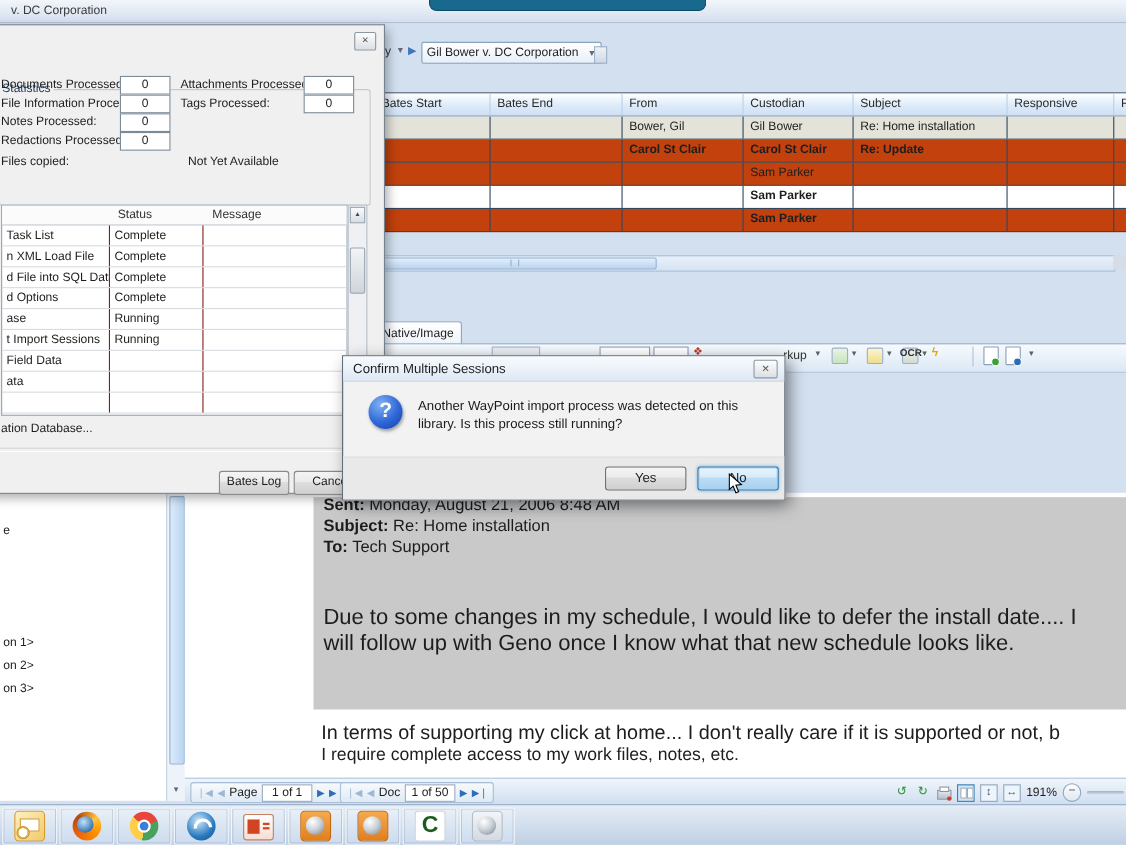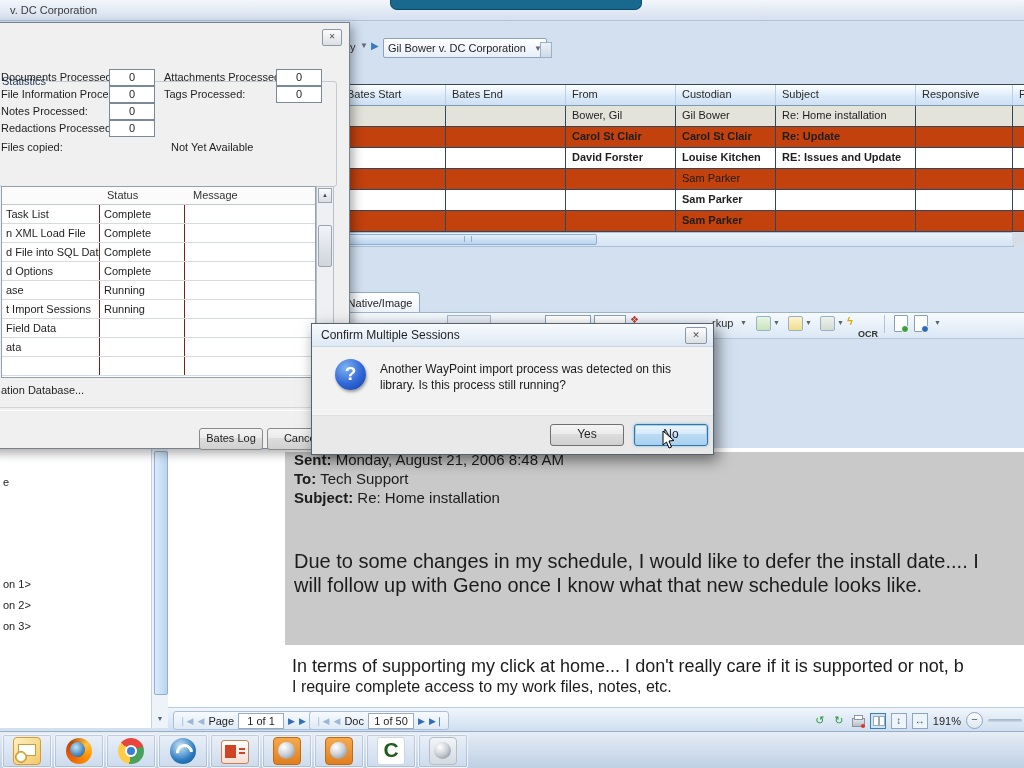--- a/index.html
+++ b/index.html
@@ -35,21 +35,21 @@
   
   .nitab{left:340px;top:292px;width:78px;height:20px;background:linear-gradient(#ffffff,#eaf1fa);border:1px solid #8fa8c0;border-bottom:none;border-radius:3px 3px 0 0;padding-top:4px;text-align:center;}
   .viewtoolbar{left:333px;top:312px;width:691px;height:25px;background:linear-gradient(#f6fafd,#dbe8f5);border-top:1px solid #9db4cb;border-bottom:1px solid #b7c9dd;}
   .tb-inputA{left:545px;top:315px;width:44px;height:16px;background:#fff;border:1px solid #8aa0b8;}
   .tb-inputB{left:594px;top:315px;width:30px;height:16px;background:#fff;border:1px solid #8aa0b8;}
   .tb-red{left:630px;top:314px;color:#c0392b;font-size:10px;}
   .tb-grey{left:447px;top:315px;width:42px;height:16px;background:#e7edf4;border:1px solid #a7b8ca;}
   .tb-text{top:317px;color:#333;}
   .tb-caret{top:319px;color:#566;font-size:7px;}
   .tb-chip{top:316px;width:13px;height:13px;border:1px solid #9ab0c6;border-radius:2px;}
-  .ocr{left:858px;top:316px;font-weight:bold;font-size:9px;color:#333;margin-top:13px;}
+  .ocr{left:818px;top:316px;font-weight:bold;font-size:9px;color:#333;}
   .tb-sep{top:315px;width:1px;height:18px;background:#b0c2d5;}
   .tb-page{top:315px;width:12px;height:15px;background:#fff;border:1px solid #8aa0b8;border-radius:1px;}
   .dotg{position:absolute;right:-2px;bottom:-2px;width:6px;height:6px;border-radius:50%;background:#3aa13a;border:1px solid #fff;}
   .dotb{position:absolute;right:-2px;bottom:-2px;width:6px;height:6px;border-radius:50%;background:#2a6cb5;border:1px solid #fff;}
   
   .pdlg{left:-12px;top:22px;width:360px;height:425px;background:#f0f0f0;border:1px solid #76828f;box-shadow:3px 4px 10px rgba(0,0,0,.35);z-index:10;}
   .pdlg .close{position:absolute;right:7px;top:6px;width:18px;height:15px;background:linear-gradient(#fdfdfd,#dcdfe3);border:1px solid #8a97a5;border-radius:2px;text-align:center;font-size:8px;color:#555;line-height:14px;}
   .grpbox{position:absolute;left:10px;top:58px;width:336px;height:104px;border:1px solid #c3cad1;border-radius:3px;}
   .grplbl{position:absolute;left:10px;top:52px;background:#f0f0f0;padding:0 3px;color:#1e395c;}
   .f-lab{position:absolute;color:#1e1e1e;}
@@ -171,29 +171,20 @@
         </div>
         <div class="g-row alt bold">
           <div class="g-cell c0"></div>
           <div class="g-cell c1"></div>
           <div class="g-cell c2">Carol St Clair</div>
           <div class="g-cell c3">Carol St Clair</div>
           <div class="g-cell c4">Re: Update</div>
           <div class="g-cell c5"></div>
           <div class="g-cell c6"></div>
         </div>
-        <div class="g-row white bold">
-          <div class="g-cell c0"></div>
-          <div class="g-cell c1"></div>
-          <div class="g-cell c2">David Forster</div>
-          <div class="g-cell c3">Louise Kitchen</div>
-          <div class="g-cell c4">RE: Issues and Update</div>
-          <div class="g-cell c5"></div>
-          <div class="g-cell c6"></div>
-        </div>
         <div class="g-row alt">
           <div class="g-cell c0"></div>
           <div class="g-cell c1"></div>
           <div class="g-cell c2"></div>
           <div class="g-cell c3">Sam Parker</div>
           <div class="g-cell c4"></div>
           <div class="g-cell c5"></div>
           <div class="g-cell c6"></div>
         </div>
         <div class="g-row white bold">
@@ -257,22 +248,22 @@
       <div class="tthumb"></div>
       <div class="tarrow">▼</div>
     </div>
   </div>
 
   <div class="abs viewer"></div>
   <div class="abs gmail"></div>
   <div class="abs em-head">
     <div><b>From:</b> <span>Bower, Gil</span></div>
     <div><b>Sent:</b> <span>Monday, August 21, 2006 8:48 AM</span></div>
+    <div><b>Subject:</b> <span>Re: Home installation</span></div>
     <div><b>To:</b> <span>Tech Support</span></div>
-    <div><b>Subject:</b> <span>Re: Home installation</span></div>
   </div>
   <div class="abs em-body1">Due to some changes in my schedule, I would like to defer the install date.... I will follow up with Geno once I know what that new schedule looks like.</div>
   <div class="abs em-body2">In terms of supporting my click at home... I don't really care if it is supported or not, b</div>
   <div class="abs em-body3">I require complete access to my work files, notes, etc.</div>
 
   <div class="abs bbar">
     <div class="navgrp" style="left:5px;">
       <span class="nav-tri dis">❘◀</span>
       <span class="nav-tri dis">◀</span>
       <span>Page</span>

